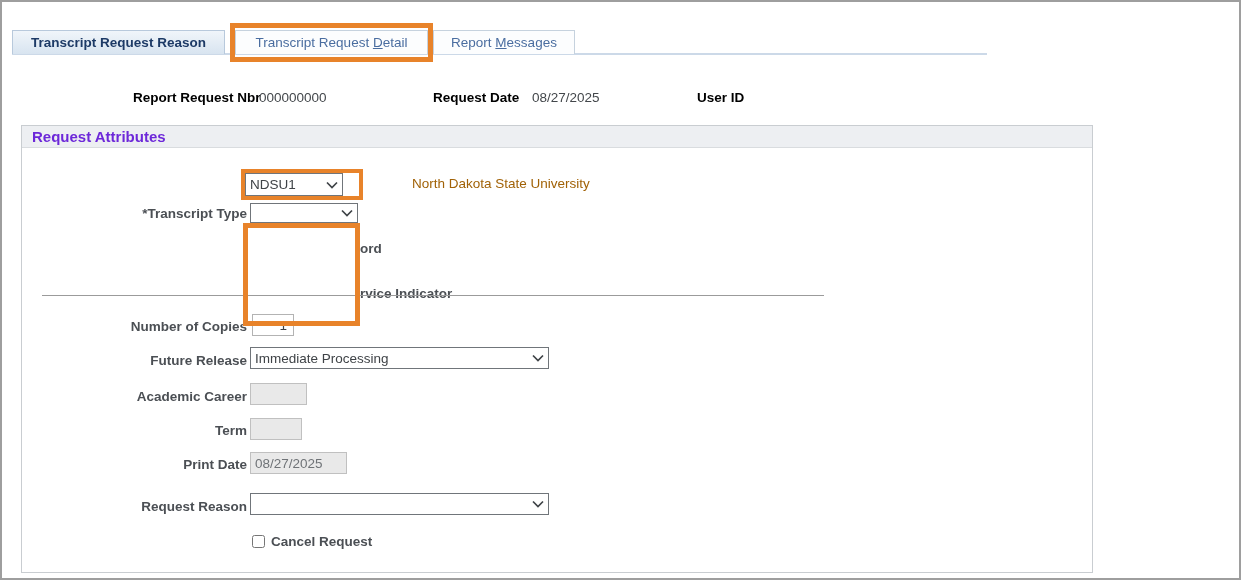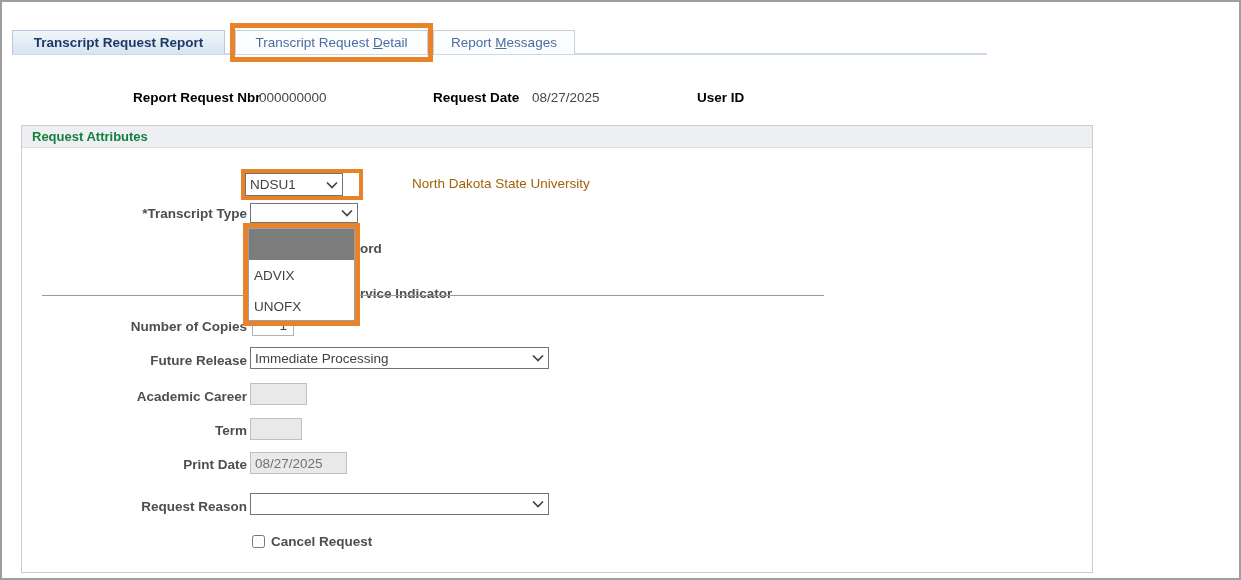--- a/index.html
+++ b/index.html
@@ -43,21 +43,21 @@
   .groupbox {
     position: absolute; left: 19px; top: 123px;
     width: 1072px; height: 448px;
     border: 1px solid #c9cdd1; background: #fff;
   }
   .groupbox-header {
     position: absolute; left: 0; top: 0; right: 0; height: 22px;
     background: #edeff2; border-bottom: 1px solid #d9dcdf;
     display: flex; align-items: center; padding-left: 10px;
   }
-  .groupbox-title { font-weight: bold; color: #15803d; font-size: 13px; }
+  .groupbox-title { font-weight: bold; color: #6d28d9; font-size: 15px; }
   
   .flabel {
     position: absolute; left: 40px; width: 205px;
     text-align: right; font-weight: bold; color: #4b4f54;
     white-space: nowrap;
   }
   .desc-text { position: absolute; color: #a16207; }
   .fragment { position: absolute; font-weight: bold; color: #4b4f54; white-space: nowrap; }
   .sel {
     position: absolute; display: flex; align-items: center;
@@ -96,21 +96,21 @@
   .chk-label { position: absolute; left: 269px; top: 532px; font-weight: bold; color: #4b4f54; }
 </style>
 </head>
 <body>
 
 <div class="page">
 
   <div class="tabbar-line"></div>
 
   <div class="tab active" style="left:10px; width:213px;">
-    <span>Transcript Request Report</span>
+    <span>Transcript Request Reason</span>
   </div>
 
   <div class="tab" style="left:233px; width:193px;">
     <span><span>Transcript Request </span><span class="ul">D</span><span>etail</span></span>
   </div>
 
   <div class="tab" style="left:431px; width:142px;">
     <span><span>Report </span><span class="ul">M</span><span>essages</span></span>
   </div>
 
@@ -146,25 +146,20 @@
   </div>
 
   <div class="fragment" style="left:358px; top:239px;">ord</div>
   <div class="fragment" style="left:358px; top:264px;margin-top:20px;">rvice Indicator</div>
 
   <div class="divider"></div>
 
   <div class="flabel" style="top:317px;">Number of Copies</div>
   <input class="tinput right" style="left: 250px; top: 312px; width: 42px; height: 22px;" value="1">
 
-  <div class="open-list">
-    <div class="opt sel-gray"></div>
-    <div class="opt">ADVIX</div>
-    <div class="opt">UNOFX</div>
-  </div>
   <div class="hl-frame" style="left:241px; top:221px; width:117px; height:103px;"></div>
 
   <div class="flabel" style="top:351px;">Future Release</div>
   <div class="sel" style="left:248px; top:345px; width:299px; height:22px;">
     <span class="sel-text">Immediate Processing</span>
     <svg class="chev" width="12" height="8" viewBox="0 0 12 8">
         <polyline points="1,1.5 6,6.5 11,1.5" fill="none" stroke="#3f4347" stroke-width="1.7"></polyline>
       </svg>
   </div>
 

